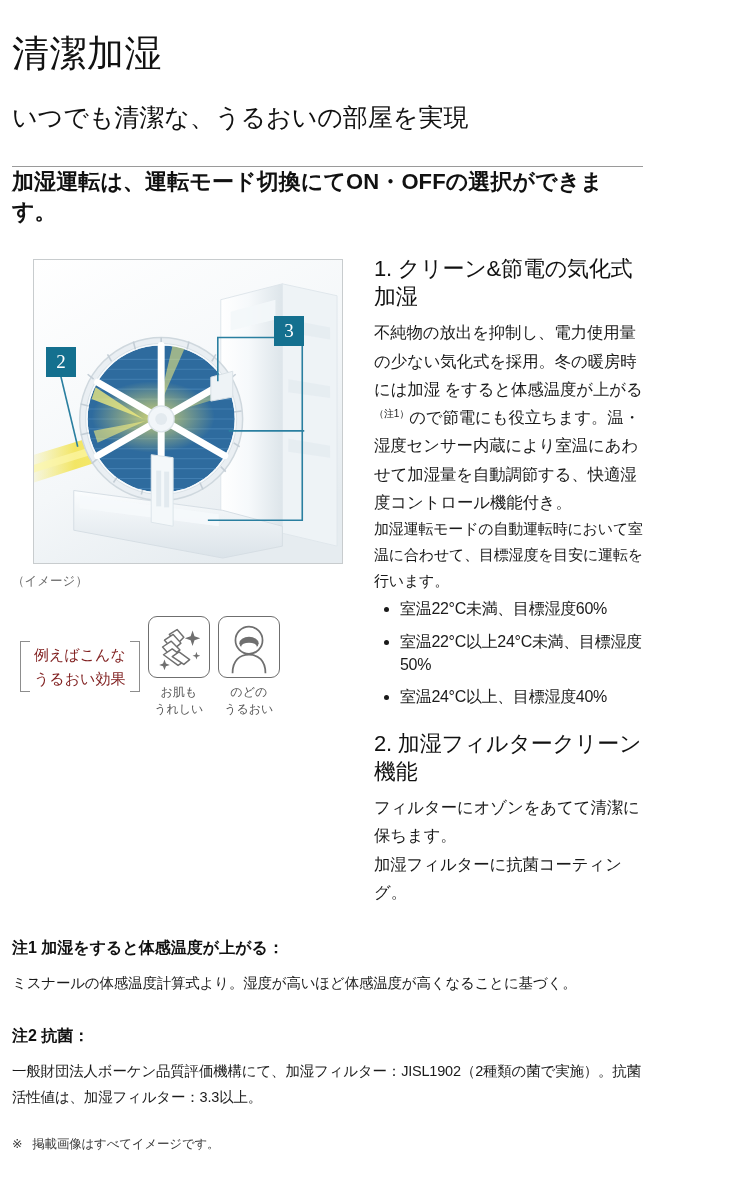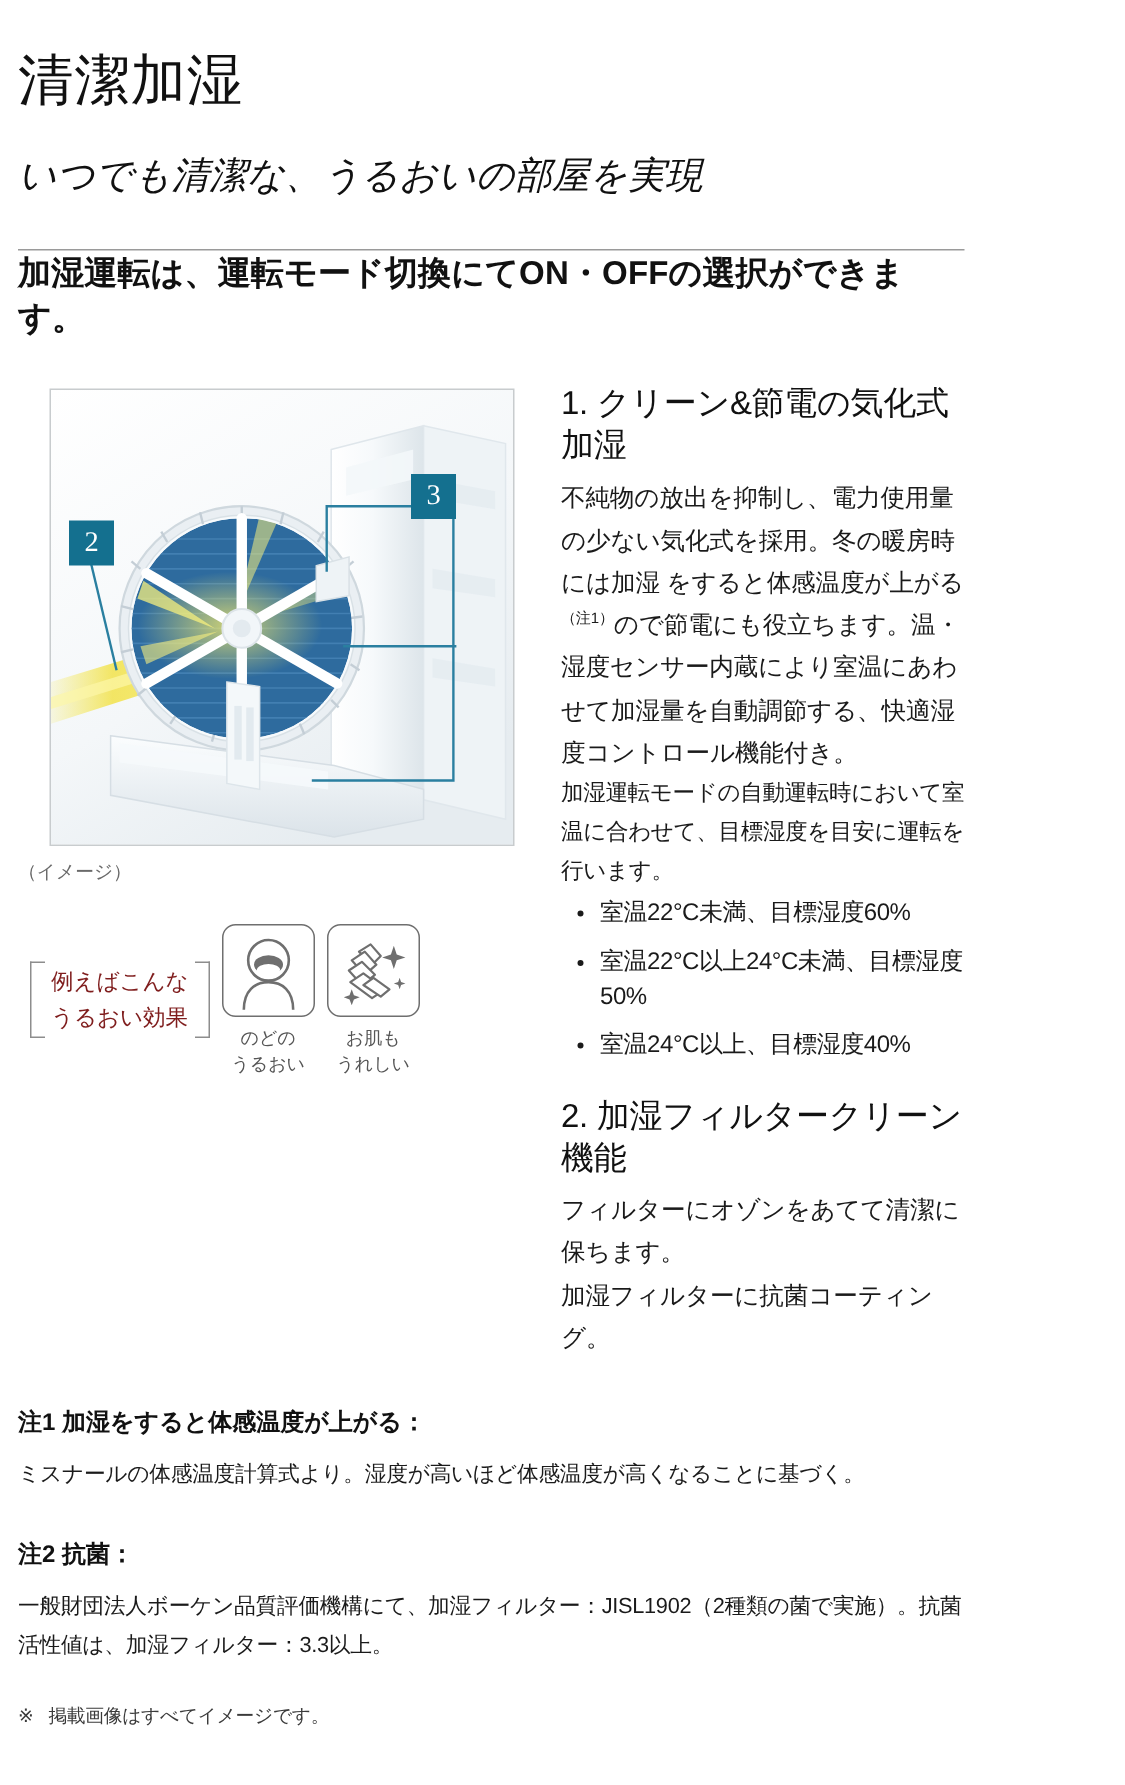--- a/index.html
+++ b/index.html
@@ -34,21 +34,20 @@
     color: #111;
   }
   .subtitle {
     font-size: 25px;
     font-weight: 400;
     line-height: 1.15;
     margin: 0;
     padding-top: 28px;
     letter-spacing: 0px;
     color: #111;
-    font-style: italic;
   }
   .rule {
     border: 0;
     border-top: 1px solid #9a9a9a;
     margin: 0;
     position: absolute;
     left: 12px;
     right: 12px;
     top: 166px;
   }
@@ -386,48 +385,48 @@
       </div>
 
       <div class="caption-image">（イメージ）</div>
 
       <div class="effects">
         <div class="effects-label">例えばこんな
 うるおい効果</div>
 
         <div class="effect-item">
           <svg class="effect-box" viewBox="0 0 62 62">
-            <g fill="none" stroke="#6f6f6f" stroke-width="1.8">
-              <circle cx="31" cy="24" r="14"></circle>
-              <path d="M14 58 C14 45 21.5 39 31 39 C40.5 39 48 45 48 58"></path>
-            </g>
-            <ellipse cx="31" cy="27" rx="10" ry="6.5" fill="#6f6f6f"></ellipse>
-            <ellipse cx="31" cy="30.5" rx="8" ry="4" fill="#ffffff"></ellipse>
-          </svg>
-          <div class="effect-caption">のどの
-うるおい</div>
-        </div>
-
-        <div class="effect-item">
-          <svg class="effect-box" viewBox="0 0 62 62">
             <g fill="#ffffff" stroke="#6f6f6f" stroke-width="1.5" stroke-linejoin="round">
               <path d="M21 18 L29 13 L36 21 L30 27 Z"></path>
               <path d="M16 24 L25 18 L33 27 L25 34 Z"></path>
               <path d="M14 31 L23 25 L32 34 L23 41 Z"></path>
               <path d="M15 39 L24 33 L39 44 L30 50 Z"></path>
               <path d="M24 41 L31 36 L42 44 L36 49 Z"></path>
             </g>
             <g fill="#6f6f6f">
               <path d="M45 14 L47 20 L53 22 L47 24 L45 30 L43 24 L37 22 L43 20 Z"></path>
               <path d="M16 44 L17.5 48 L21.5 49.5 L17.5 51 L16 55 L14.5 51 L10.5 49.5 L14.5 48 Z"></path>
               <path d="M49 36 L50 39 L53 40 L50 41 L49 44 L48 41 L45 40 L48 39 Z"></path>
             </g>
           </svg>
           <div class="effect-caption">お肌も
 うれしい</div>
+        </div>
+
+        <div class="effect-item">
+          <svg class="effect-box" viewBox="0 0 62 62">
+            <g fill="none" stroke="#6f6f6f" stroke-width="1.8">
+              <circle cx="31" cy="24" r="14"></circle>
+              <path d="M14 58 C14 45 21.5 39 31 39 C40.5 39 48 45 48 58"></path>
+            </g>
+            <ellipse cx="31" cy="27" rx="10" ry="6.5" fill="#6f6f6f"></ellipse>
+            <ellipse cx="31" cy="30.5" rx="8" ry="4" fill="#ffffff"></ellipse>
+          </svg>
+          <div class="effect-caption">のどの
+うるおい</div>
         </div>
       </div>
     </div>
 
     <div class="col-right">
 
       <h3 class="sec-head">1. クリーン&amp;節電の気化式加湿</h3>
       <p class="sec-body">
         <span>不純物の放出を抑制し、電力使用量の少ない気化式を採用。冬の暖房時には加湿 をすると体感温度が上がる</span><sup>（注1）</sup><span>ので節電にも役立ちます。温・湿度センサー内蔵により室温にあわせて加湿量を自動調節する、快適湿度コントロール機能付き。</span>
       </p>

